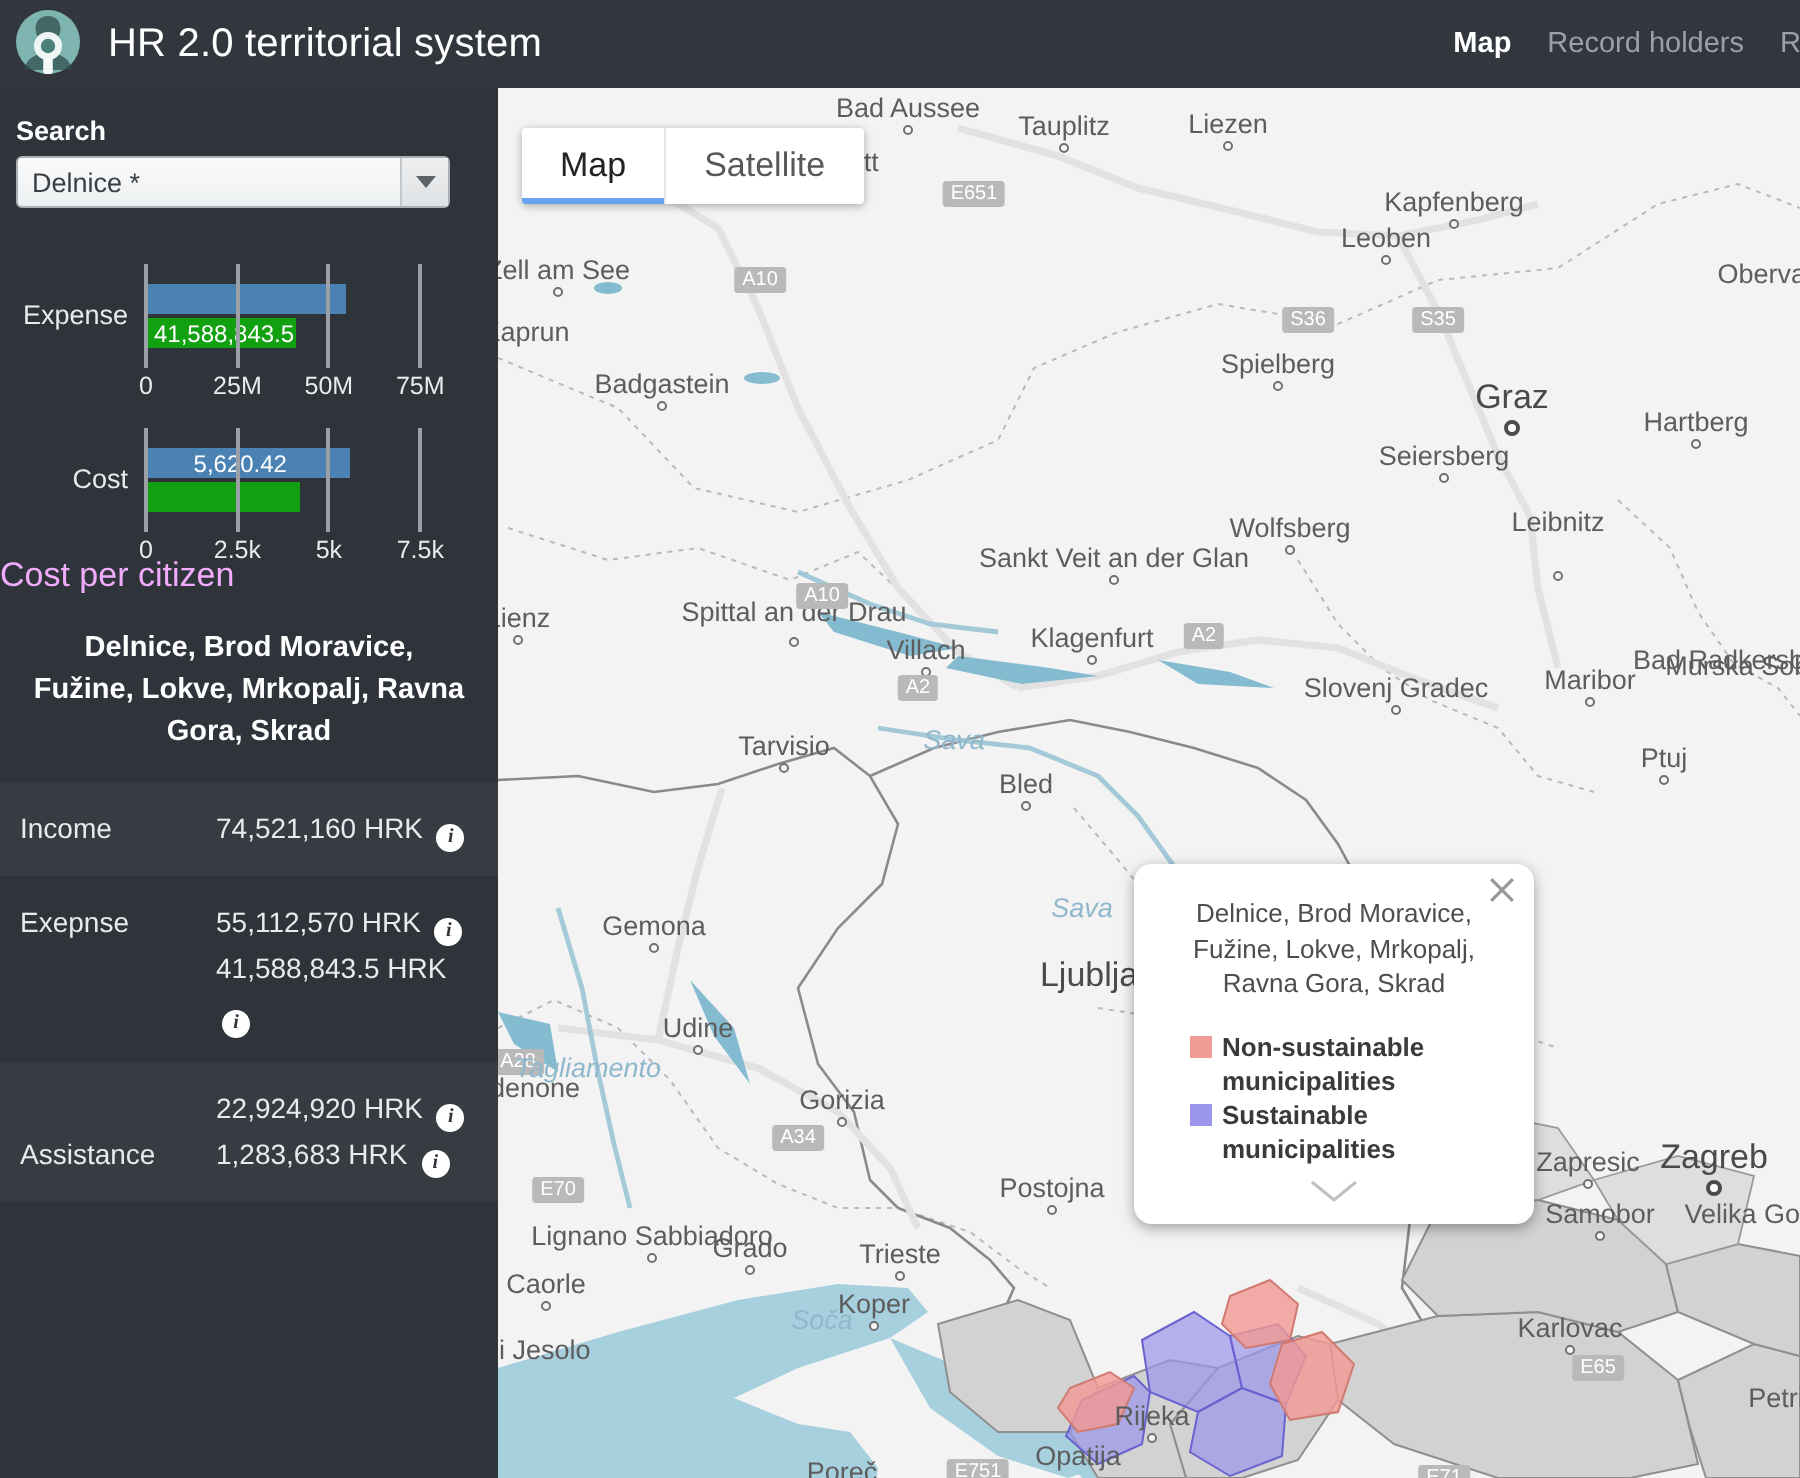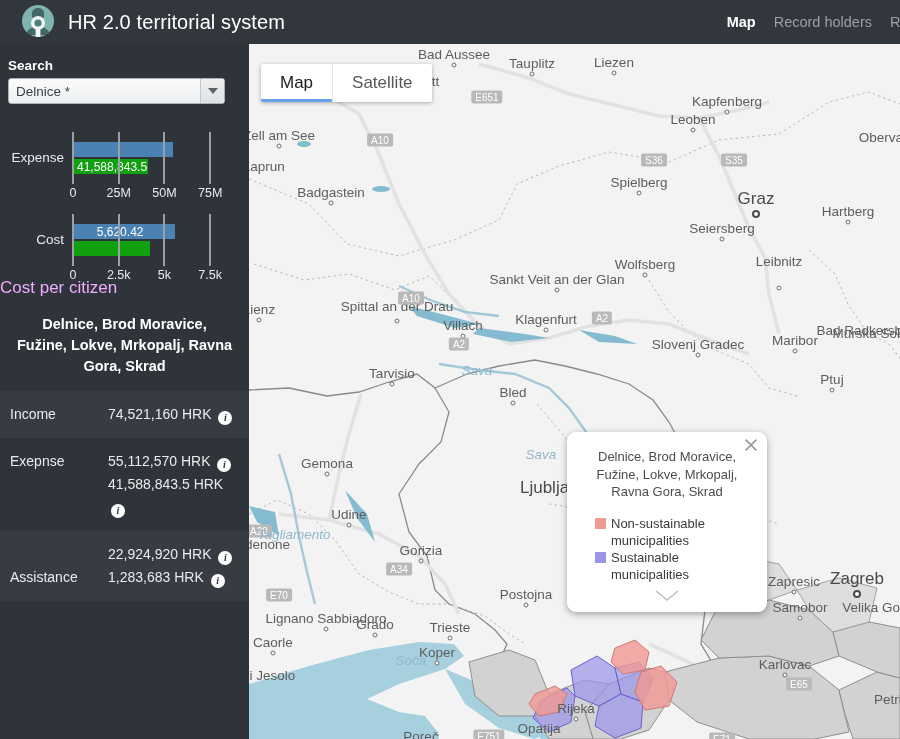--- a/index.html
+++ b/index.html
@@ -10,21 +10,21 @@
     background: #2f343a;
   }
   .app { position: relative; width: 900px; height: 739px; overflow: hidden; }
 
   
   .topbar {
     position: absolute; top: 0; left: 0; width: 900px; height: 44px;
     background: #32373d; display: flex; align-items: center;
     z-index: 40;
   }
-  .brand { display: flex; align-items: center; gap: 10px; padding-left: 18px; }
+  .brand { display: flex; align-items: center; gap: 10px; padding-left: 4px; }
   .logo { width: 40px; height: 40px; display: block; }
   .brand-title {
     color: #ffffff; font-size: 20px; font-weight: 400; letter-spacing: .1px;
     white-space: nowrap;
   }
   .topnav { margin-left: auto; display: flex; align-items: center; gap: 18px;
             padding-right: 0px; height: 44px; }
   .topnav a {
     color: #9aa0a6; font-size: 14.5px; text-decoration: none; white-space: nowrap;
   }
@@ -146,21 +146,21 @@
     padding: 16px 14px 10px 14px; z-index: 28;
   }
   .infowin .title {
     text-align: center; font-size: 13px; color: #4d4d4d; line-height: 17.5px;
   }
   .iw-close {
     position: absolute; right: 7px; top: 4px; width: 18px; height: 18px;
     cursor: pointer; opacity: .6;
   }
   .legend { margin-top: 14px; font-size: 13px; color: #3a3a3a; line-height: 17px; }
-  .legend .row { display: flex; align-items: flex-start; gap: 5px; margin-left: 14px; }
+  .legend .row { display: flex; align-items: flex-start; gap: 5px; margin-left: 14px; font-weight: bold; }
   .sw { width: 11px; height: 11px; flex: none; margin-top: 3px; }
   .iw-chevron {
     display: block; margin: 6px auto 0 auto; width: 26px; height: 13px; opacity: .45;
   }
 </style>
 </head>
 <body>
 
 <div class="app">
 
@@ -356,21 +356,21 @@
         <div class="mlabel mid" style="left: 290px; top: 684px;">Opatija</div>
         <div class="mlabel mid" style="left: 536px; top: 620px;">Karlovac</div>
         <div class="mdot" style="left: 536px; top: 631px;"></div>
         <div class="mlabel mid" style="left: 172px; top: 692px;">Poreč</div>
         <div class="mlabel mid" style="left: 648px; top: 655px;">Petrinja</div>
       </div>
     <div id="map-shields">
         <div class="shield" style="left: 238px; top: 53px;">E651</div>
         <div class="shield" style="left: 131px; top: 96px;">A10</div>
         <div class="shield" style="left: 405px; top: 116px;">S36</div>
-        <div class="shield" style="left: 485px; top: 116px;">S35</div>
+        <div class="shield" style="left: 470px; top: 116px;">S35</div>
         <div class="shield" style="left: 162px; top: 254px;">A10</div>
         <div class="shield" style="left: 353px; top: 274px;">A2</div>
         <div class="shield" style="left: 210px; top: 300px;">A2</div>
         <div class="shield" style="left: 10px; top: 487px;">A28</div>
         <div class="shield" style="left: 150px; top: 525px;">A34</div>
         <div class="shield" style="left: 30px; top: 551px;">E70</div>
         <div class="shield" style="left: 240px; top: 692px;">E751</div>
         <div class="shield" style="left: 473px; top: 695px;">E71</div>
         <div class="shield" style="left: 550px; top: 640px;">E65</div>
       </div>

